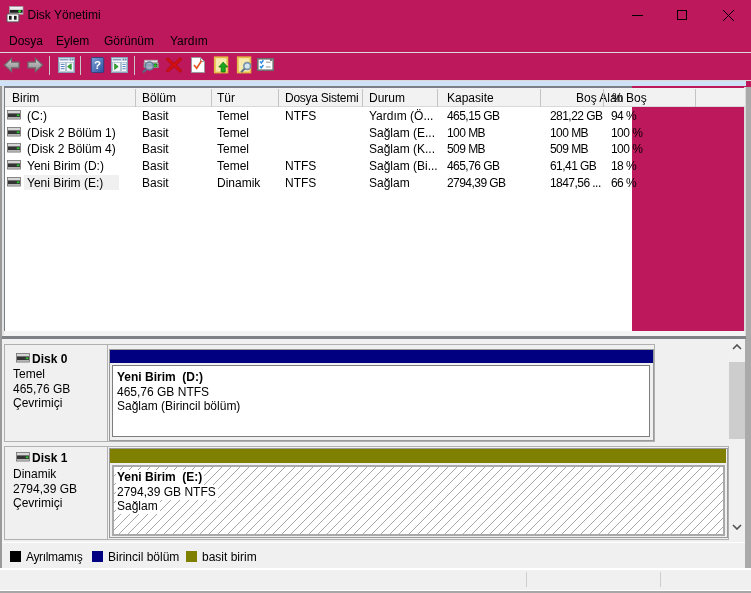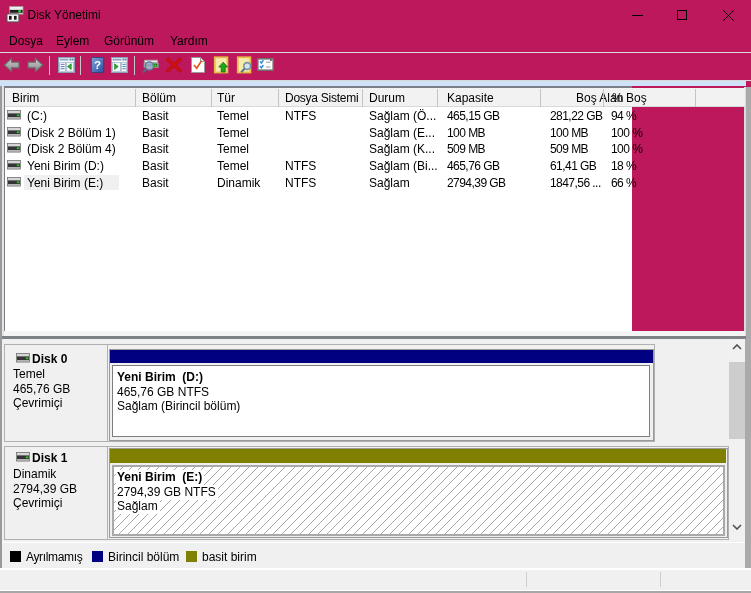--- a/index.html
+++ b/index.html
@@ -168,21 +168,21 @@
   <svg class="abs" style="left:7px;top:110.0px;" width="14" height="11" viewBox="0 0 14 11">
       <rect x="0.4" y="0.4" width="13.2" height="8.6" fill="#d6d6d6" stroke="#707070" stroke-width="0.8"></rect>
       <rect x="1" y="3.4" width="12" height="3.8" fill="#343434"></rect>
       <rect x="9.8" y="4.4" width="2.6" height="1.8" fill="#2ec22e"></rect>
       <rect x="1" y="8" width="12" height="1.4" fill="#a8a8a8"></rect>
     </svg>
   <div class="txt" style="left:27px;top:108.8px;">(C:)</div>
   <div class="txt" style="left:142px;top:108.8px;">Basit</div>
   <div class="txt" style="left:217px;top:108.8px;">Temel</div>
   <div class="txt" style="left:285px;top:108.8px;">NTFS</div>
-  <div class="txt" style="left:369px;top:108.8px;">Sağlam (Ö...</div>
+  <div class="txt" style="left:369px;top:108.8px;">Yardım (Ö...</div>
   <div class="txt" style="left:447px;top:108.8px;letter-spacing:-0.55px;">465,15 GB</div>
   <div class="txt" style="left:550px;top:108.8px;letter-spacing:-0.55px;">281,22 GB</div>
   <div class="txt" style="left:611px;top:108.8px;letter-spacing:-0.55px;">94 %</div>
   <svg class="abs" style="left:7px;top:126.7px;" width="14" height="11" viewBox="0 0 14 11">
       <rect x="0.4" y="0.4" width="13.2" height="8.6" fill="#d6d6d6" stroke="#707070" stroke-width="0.8"></rect>
       <rect x="1" y="3.4" width="12" height="3.8" fill="#343434"></rect>
       <rect x="9.8" y="4.4" width="2.6" height="1.8" fill="#2ec22e"></rect>
       <rect x="1" y="8" width="12" height="1.4" fill="#a8a8a8"></rect>
     </svg>
   <div class="txt" style="left:27px;top:125.5px;">(Disk 2 Bölüm 1)</div>

